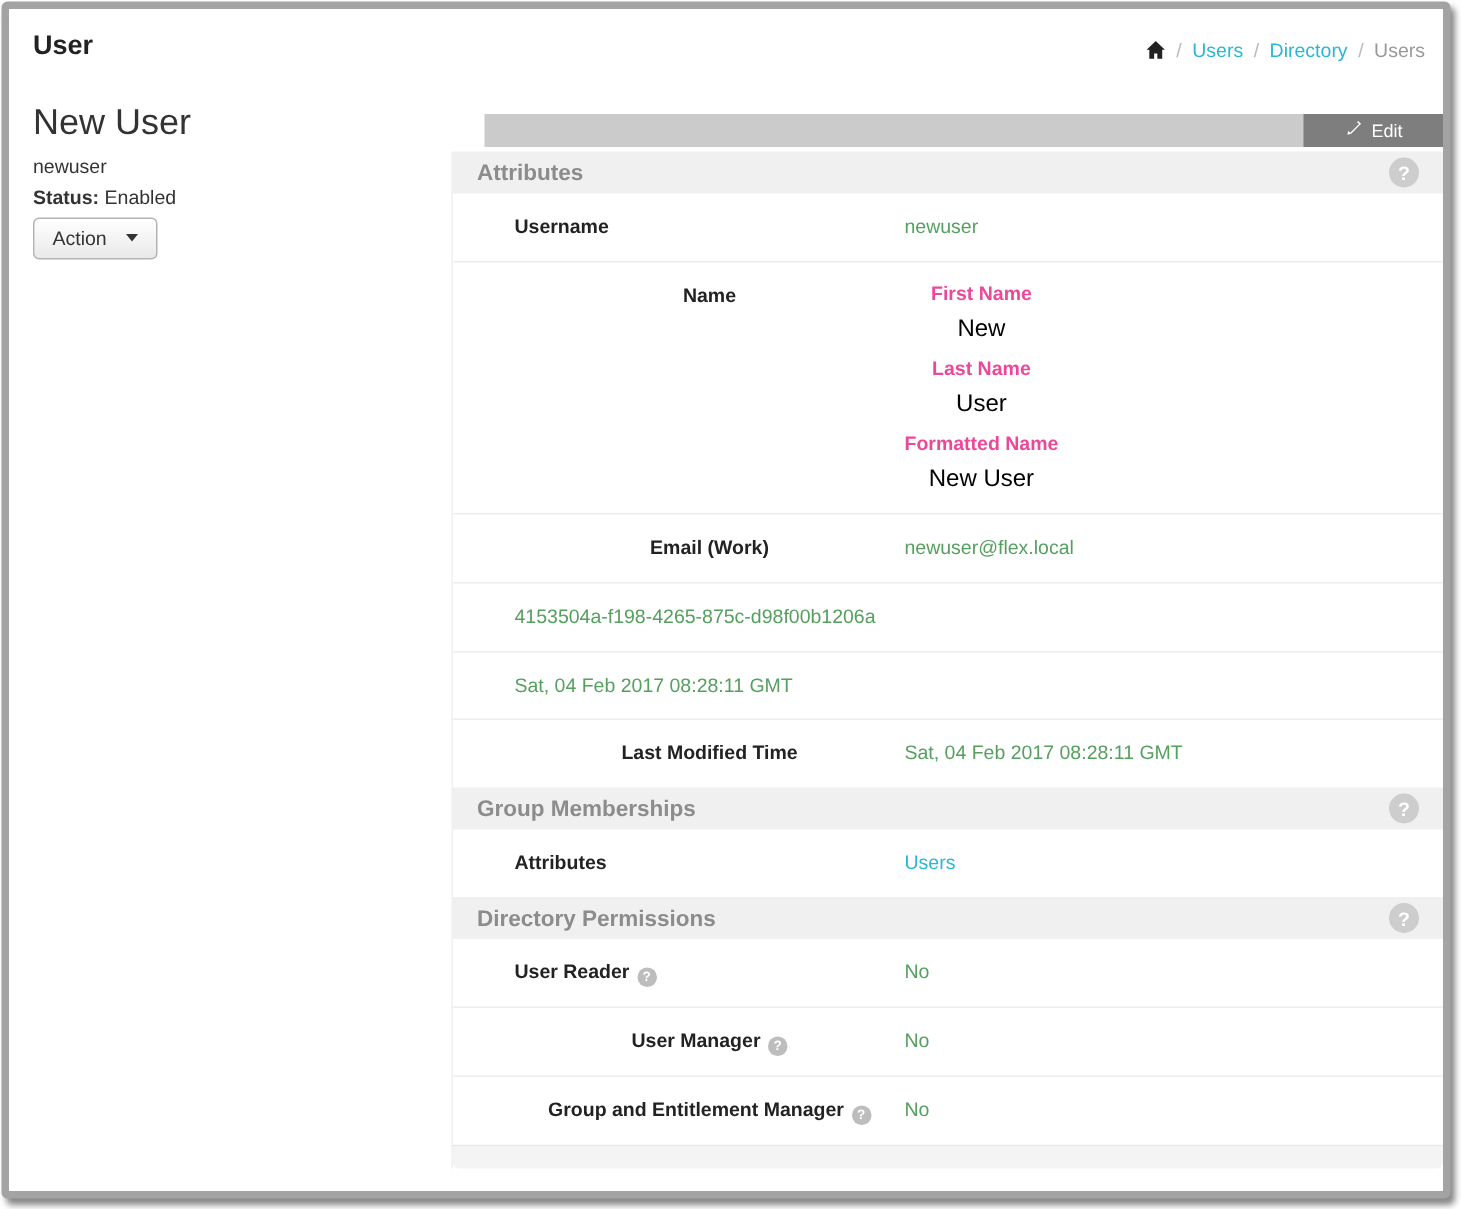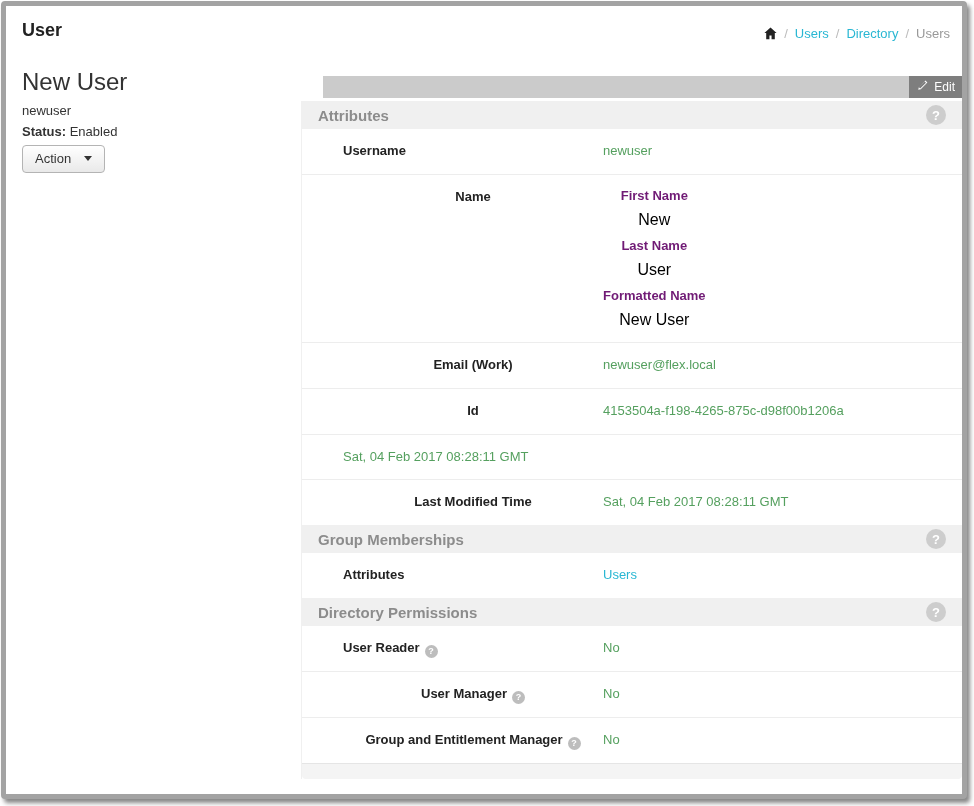--- a/index.html
+++ b/index.html
@@ -61,21 +61,21 @@
   .edit-bar {
     margin-left: 22px; height: 22px;
     background: #cbcbcb;
     position: relative;
   }
   .edit-btn {
     position: absolute; right: 0; top: 0; height: 22px;
     background: #7e7e7e; border: none;
     color: #fff; font-size: 12px;
     font-family: "Liberation Sans", sans-serif;
-    padding: 0 8px;
+    padding: 0 28px;
     display: flex; align-items: center; gap: 6px;
     cursor: pointer;
   }
   .panel { margin-top: 3px; background: #fff; border-left: 1px solid #f0f0f0; border-right: 1px solid #f0f0f0; }
   .section-header {
     background: #f0f0f0;
     height: 28px;
     padding: 0 16px;
     display: flex; align-items: center;
     position: relative;
@@ -103,21 +103,21 @@
   .mini-help-icon {
     display: inline-flex; align-items: center; justify-content: center;
     width: 13px; height: 13px; border-radius: 50%;
     background: #bdbdbd; color: #fff;
     font-size: 9px; font-weight: bold;
     margin-left: 5px; vertical-align: -2px;
     cursor: pointer;
   }
   .row-value { font-size: 13px; color: #55a05f; line-height: 1.45; padding-top: 0; }
   .row-value.link { color: #29b7d3; cursor: pointer; }
-  .subfield-label { font-size: 13px; font-weight: bold; color: #701a75; margin-bottom: 8px; }
+  .subfield-label { font-size: 13px; font-weight: bold; color: #ec4899; margin-bottom: 8px; }
   .subfield-value { font-size: 16px; color: #000000; margin-bottom: 9px; }
   .subfield-value:last-child { margin-bottom: 0; }
   .panel-footer {
     height: 16px; background: #f4f4f4;
     border-top: 1px solid #e5e5e5;
     border-radius: 0 0 4px 4px;
   }
 </style>
 </head>
 <body>
@@ -182,21 +182,20 @@
             <div class="subfield-value">User</div>
             <div class="subfield-label">Formatted Name</div>
             <div class="subfield-value">New User</div>
           </div>
         </div>
         <div class="row">
           <div class="row-label"><span>Email (Work)</span></div>
           <div class="row-value">newuser@flex.local</div>
         </div>
         <div class="row">
-          <div class="row-label"><span>Id</span></div>
           <div class="row-value">4153504a-f198-4265-875c-d98f00b1206a</div>
         </div>
         <div class="row">
           <div class="row-value">Sat, 04 Feb 2017 08:28:11 GMT</div>
         </div>
         <div class="row">
           <div class="row-label"><span>Last Modified Time</span></div>
           <div class="row-value">Sat, 04 Feb 2017 08:28:11 GMT</div>
         </div>
         <div class="section-header">

